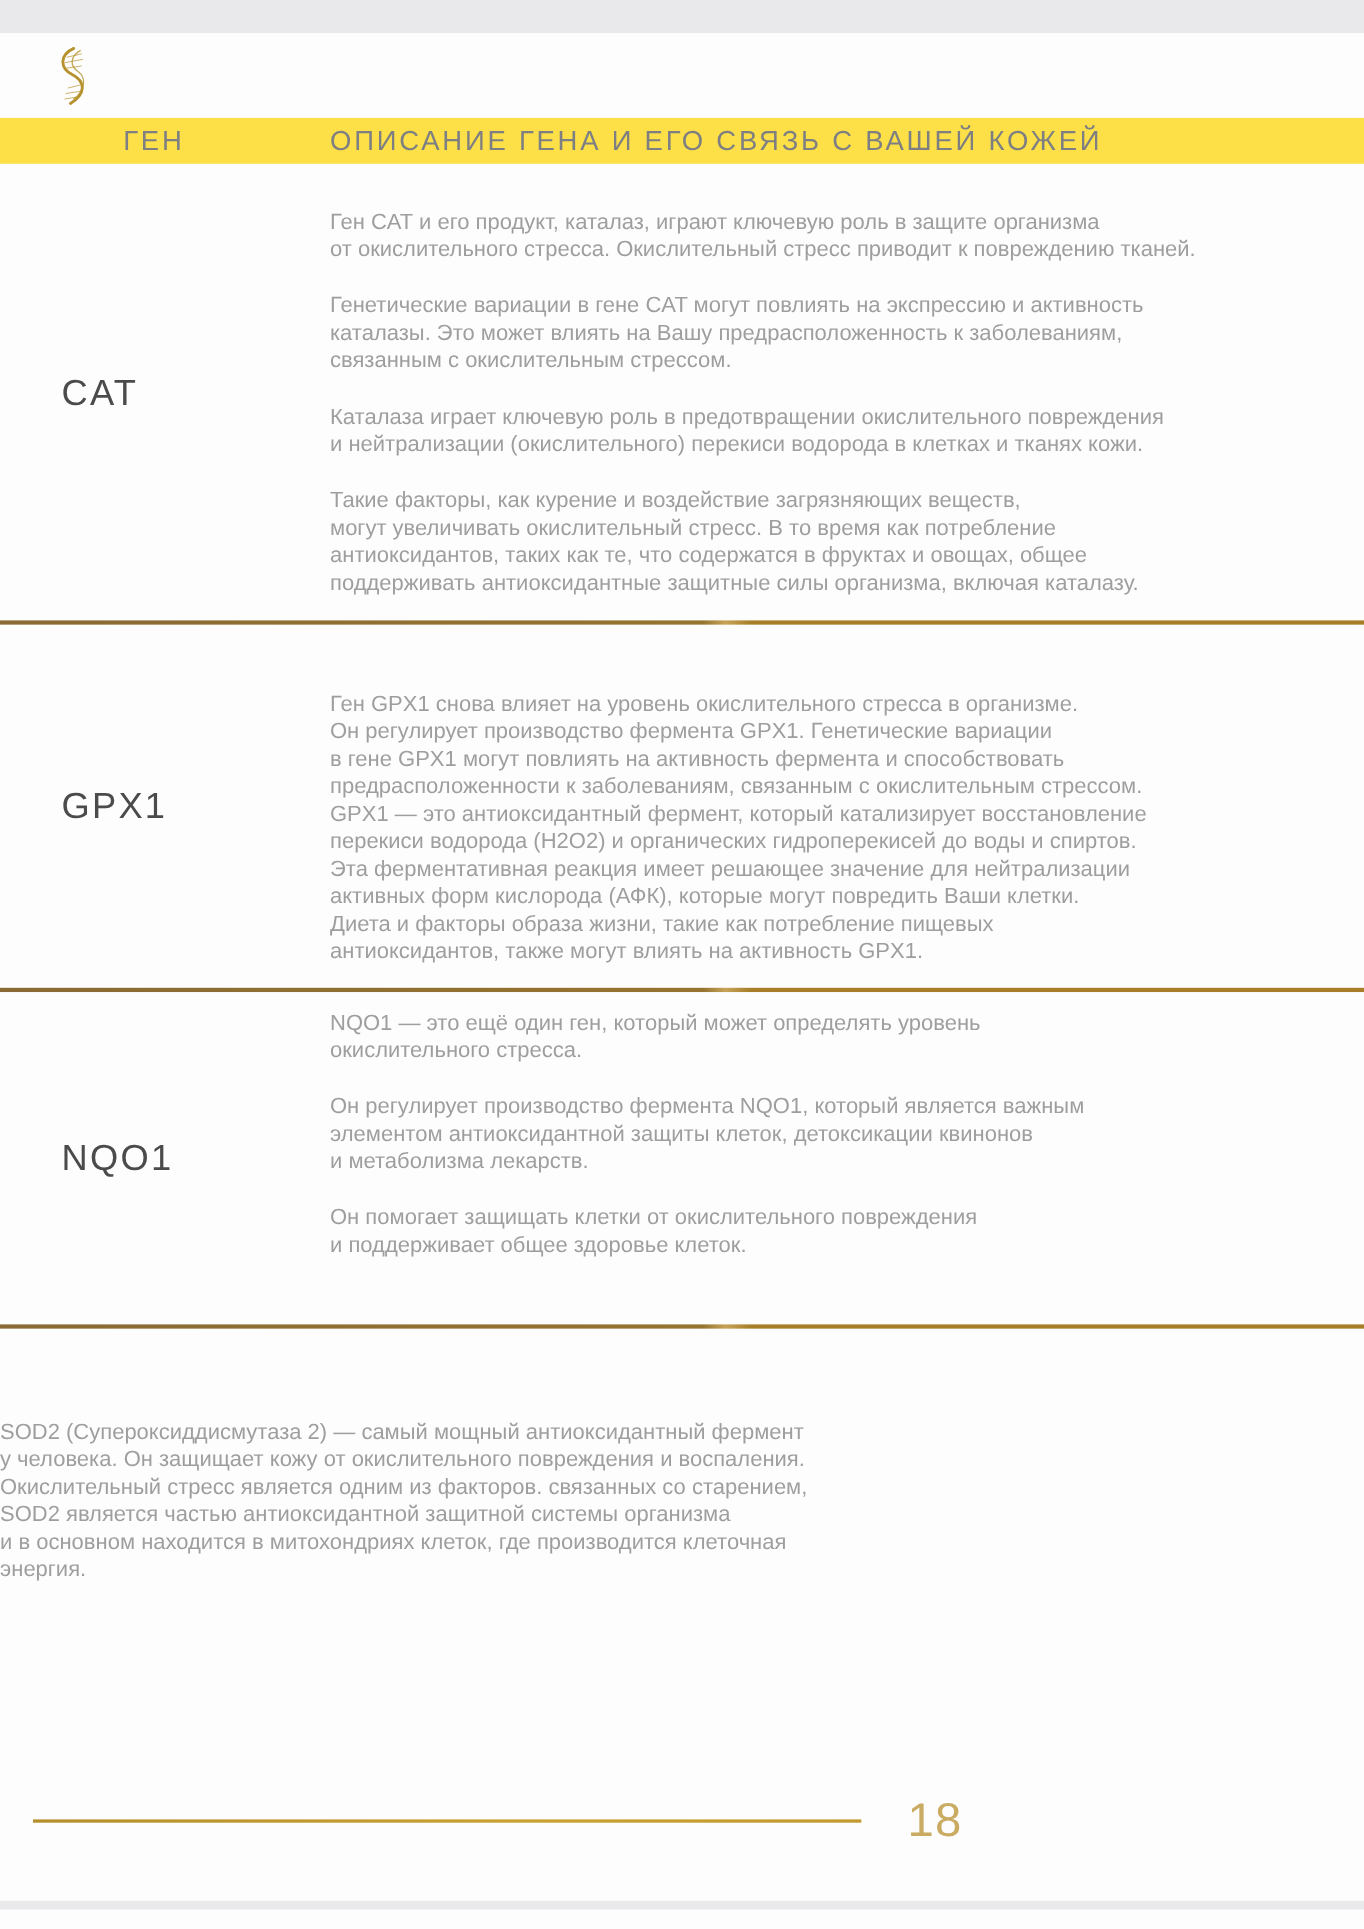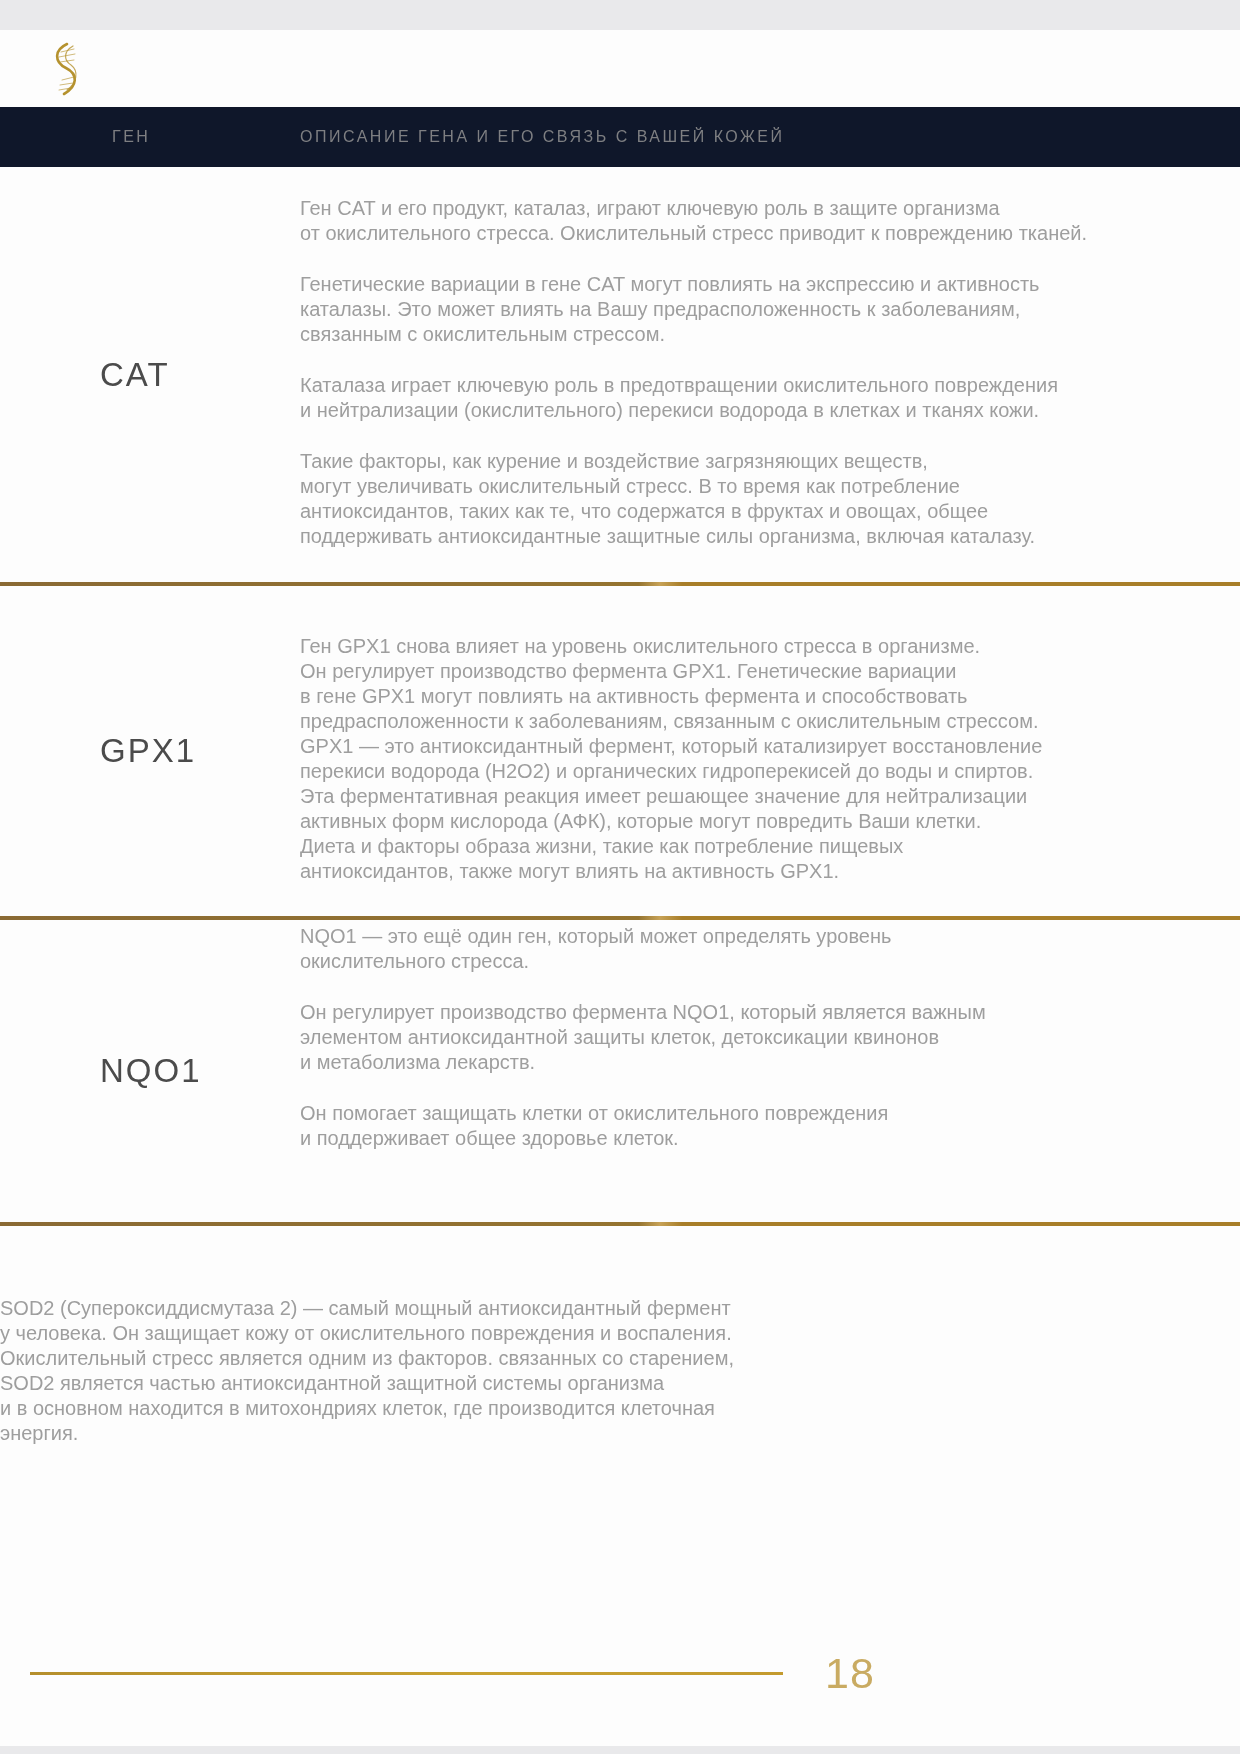--- a/index.html
+++ b/index.html
@@ -8,56 +8,56 @@
     background:#fdfdfd;
     font-family:"Liberation Sans", sans-serif;
     position:relative;
     overflow:hidden;
   }
   .top-strip{height:30px;background:#e9e9eb;}
   .bottom-strip{height:8px;background:#e9e9eb;}
   .logo-bar{height:77px;background:#fdfdfd;position:relative;}
   .logo{position:absolute;left:44px;top:10px;width:46px;height:60px;}
   .header-band{
-    height:60px;background:#0f172a;
+    height:42px;background:#fde047;
     display:grid;grid-template-columns:300px 1fr;
     align-items:center;
     color:#7e7f82;
-    font-size:16px;font-weight:300;letter-spacing:2.5px;
+    font-size:25px;font-weight:300;letter-spacing:2.5px;
   }
   .header-band .gene-col{padding-left:112px;}
   .section{
     display:grid;grid-template-columns:300px 1fr;
     background:#fdfdfd;
   }
   .section.divided{
     border-bottom:4px solid transparent;
     border-image:linear-gradient(90deg,#8a6a34 0%,#957430 51.5%,#c7a257 53.2%,#a87e29 55%,#a87e29 100%) 1;
   }
   .sec-cat{height:415px;}
   .sec-gpx1{height:330px;}
   .sec-nqo1{height:302px;}
   .sec-sod2{height:374px;}
   .gene-label-cell{
     display:flex;align-items:center;
-    padding-left:100px;
+    padding-left:56px;
   }
   .gene-label{
     font-size:33px;font-weight:200;letter-spacing:2px;
     color:#4b4b4b;
   }
   .text-cell{
     color:#9e9e9e;font-size:20px;font-weight:300;
     line-height:25px;
   }
   .sec-cat  .text-cell{padding-top:25px;}
   .sec-gpx1 .text-cell{padding-top:44px;}
   .sec-nqo1 .text-cell{}
   .sec-sod2 .text-cell{padding-top:66px;}
-  .para{margin:4px 0 26px 0;}
+  .para{margin:16px 0 26px 0;}
   .para:last-child{margin-bottom:0;}
   .line{white-space:nowrap;}
   .footer{
     height:146px;
     display:flex;align-items:center;
   }
   .footer-rule{
     margin-left:30px;
     width:753px;height:3px;
     background:linear-gradient(90deg,#b58f2c 0%,#c9a231 60%,#c39a2e 100%);

